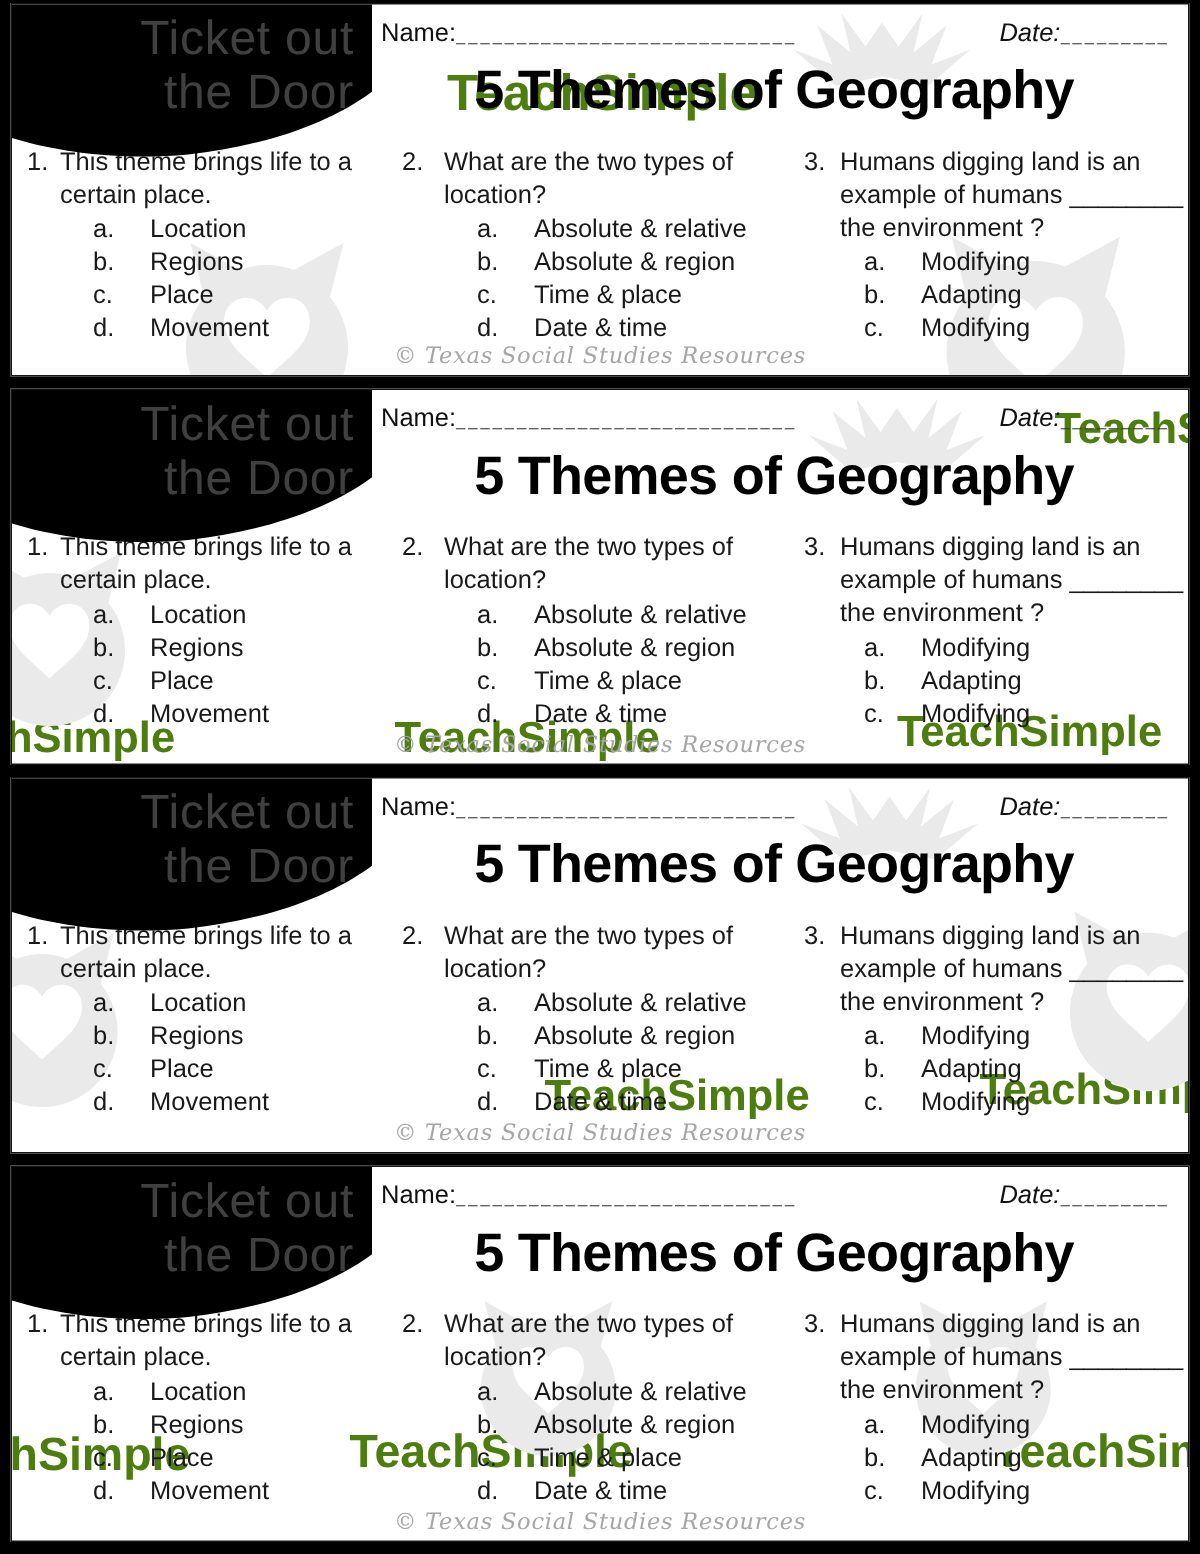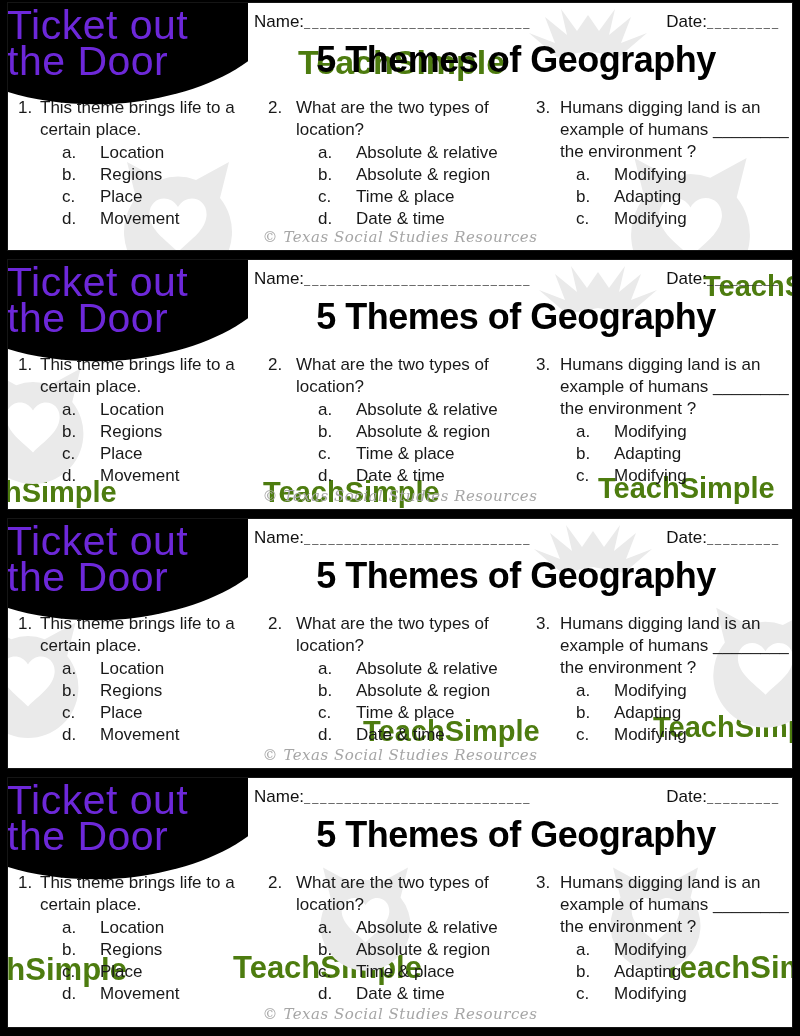--- a/index.html
+++ b/index.html
@@ -6,29 +6,29 @@
   #page{position:relative;width:800px;height:1036px;background:#000;
         font-family:"Liberation Sans",sans-serif;}
   .ticket{position:relative;height:259px;}
   .card{position:absolute;left:7px;right:7px;top:0;bottom:8px;background:#fff;
         border:1px solid #151515;overflow:hidden;}
   .t1 .card{top:2px;}
 
   
   .banner{position:absolute;left:-1px;top:-1px;width:241px;height:104px;z-index:3;}
   .banner svg{display:block;width:100%;height:100%;}
-  .banner-text{position:absolute;top:5px;left:0;right:12px;text-align:left;
-        color:#6d28d9;font-size:41px;line-height:36px;letter-spacing:0.5px;}
+  .banner-text{position:absolute;top:5px;left:0;right:12px;text-align:right;
+        color:#404040;font-size:32px;line-height:36px;letter-spacing:0.5px;}
 
   
   .header{position:absolute;left:246px;right:12px;top:9px;display:flex;
         align-items:baseline;font-size:17px;color:#111;z-index:2;}
   .blank{letter-spacing:2px;font-size:11px;white-space:nowrap;overflow:hidden;color:#333;}
   .name-blank{flex:1;}
-  .date-label{margin-left:16px;flex:none;}
+  .date-label{margin-left:16px;flex:none;font-style:italic;}
   .date-blank{flex:none;max-width:110px;}
 
   .title{position:absolute;left:238px;right:6px;top:36px;text-align:center;
         font-size:36px;font-weight:700;color:#000;letter-spacing:-0.5px;z-index:2;
         white-space:nowrap;}
 
   
   .questions{position:absolute;left:10px;right:4px;top:94px;display:flex;
         font-size:17px;line-height:22px;color:#191919;z-index:2;}
   .q1{width:250px;flex:none;} .q2{width:268px;flex:none;} .q3{flex:1;}

